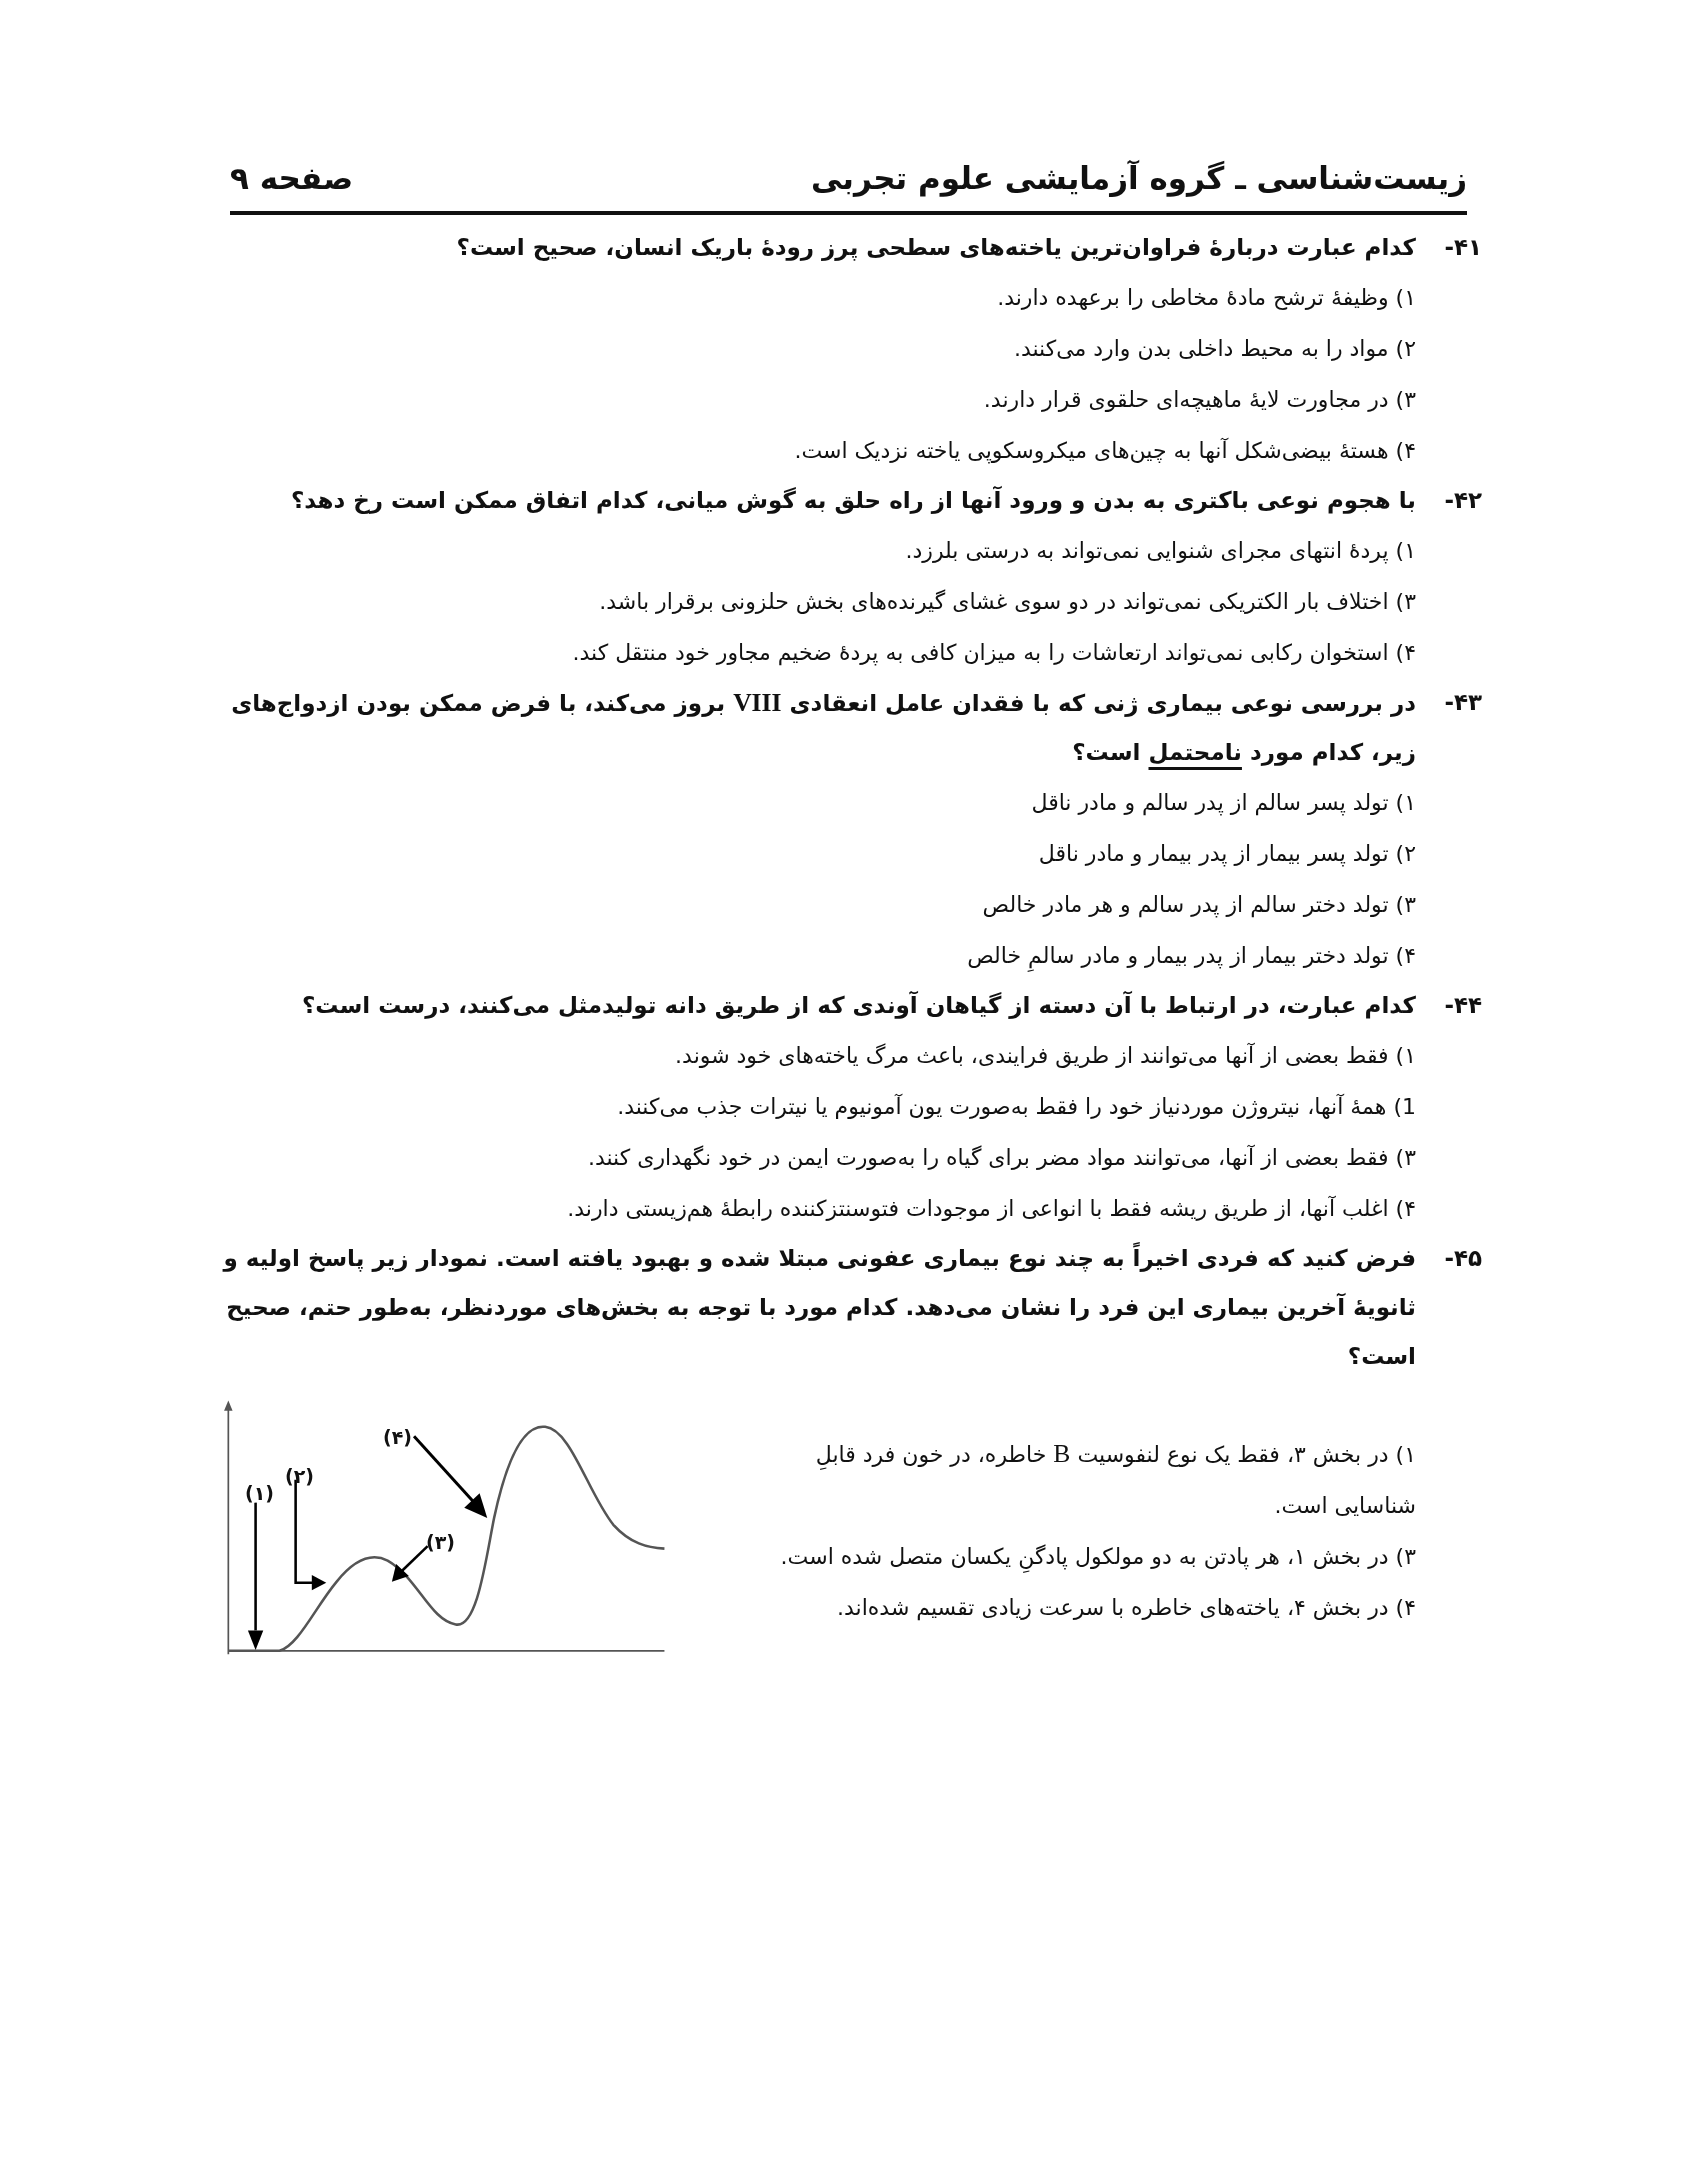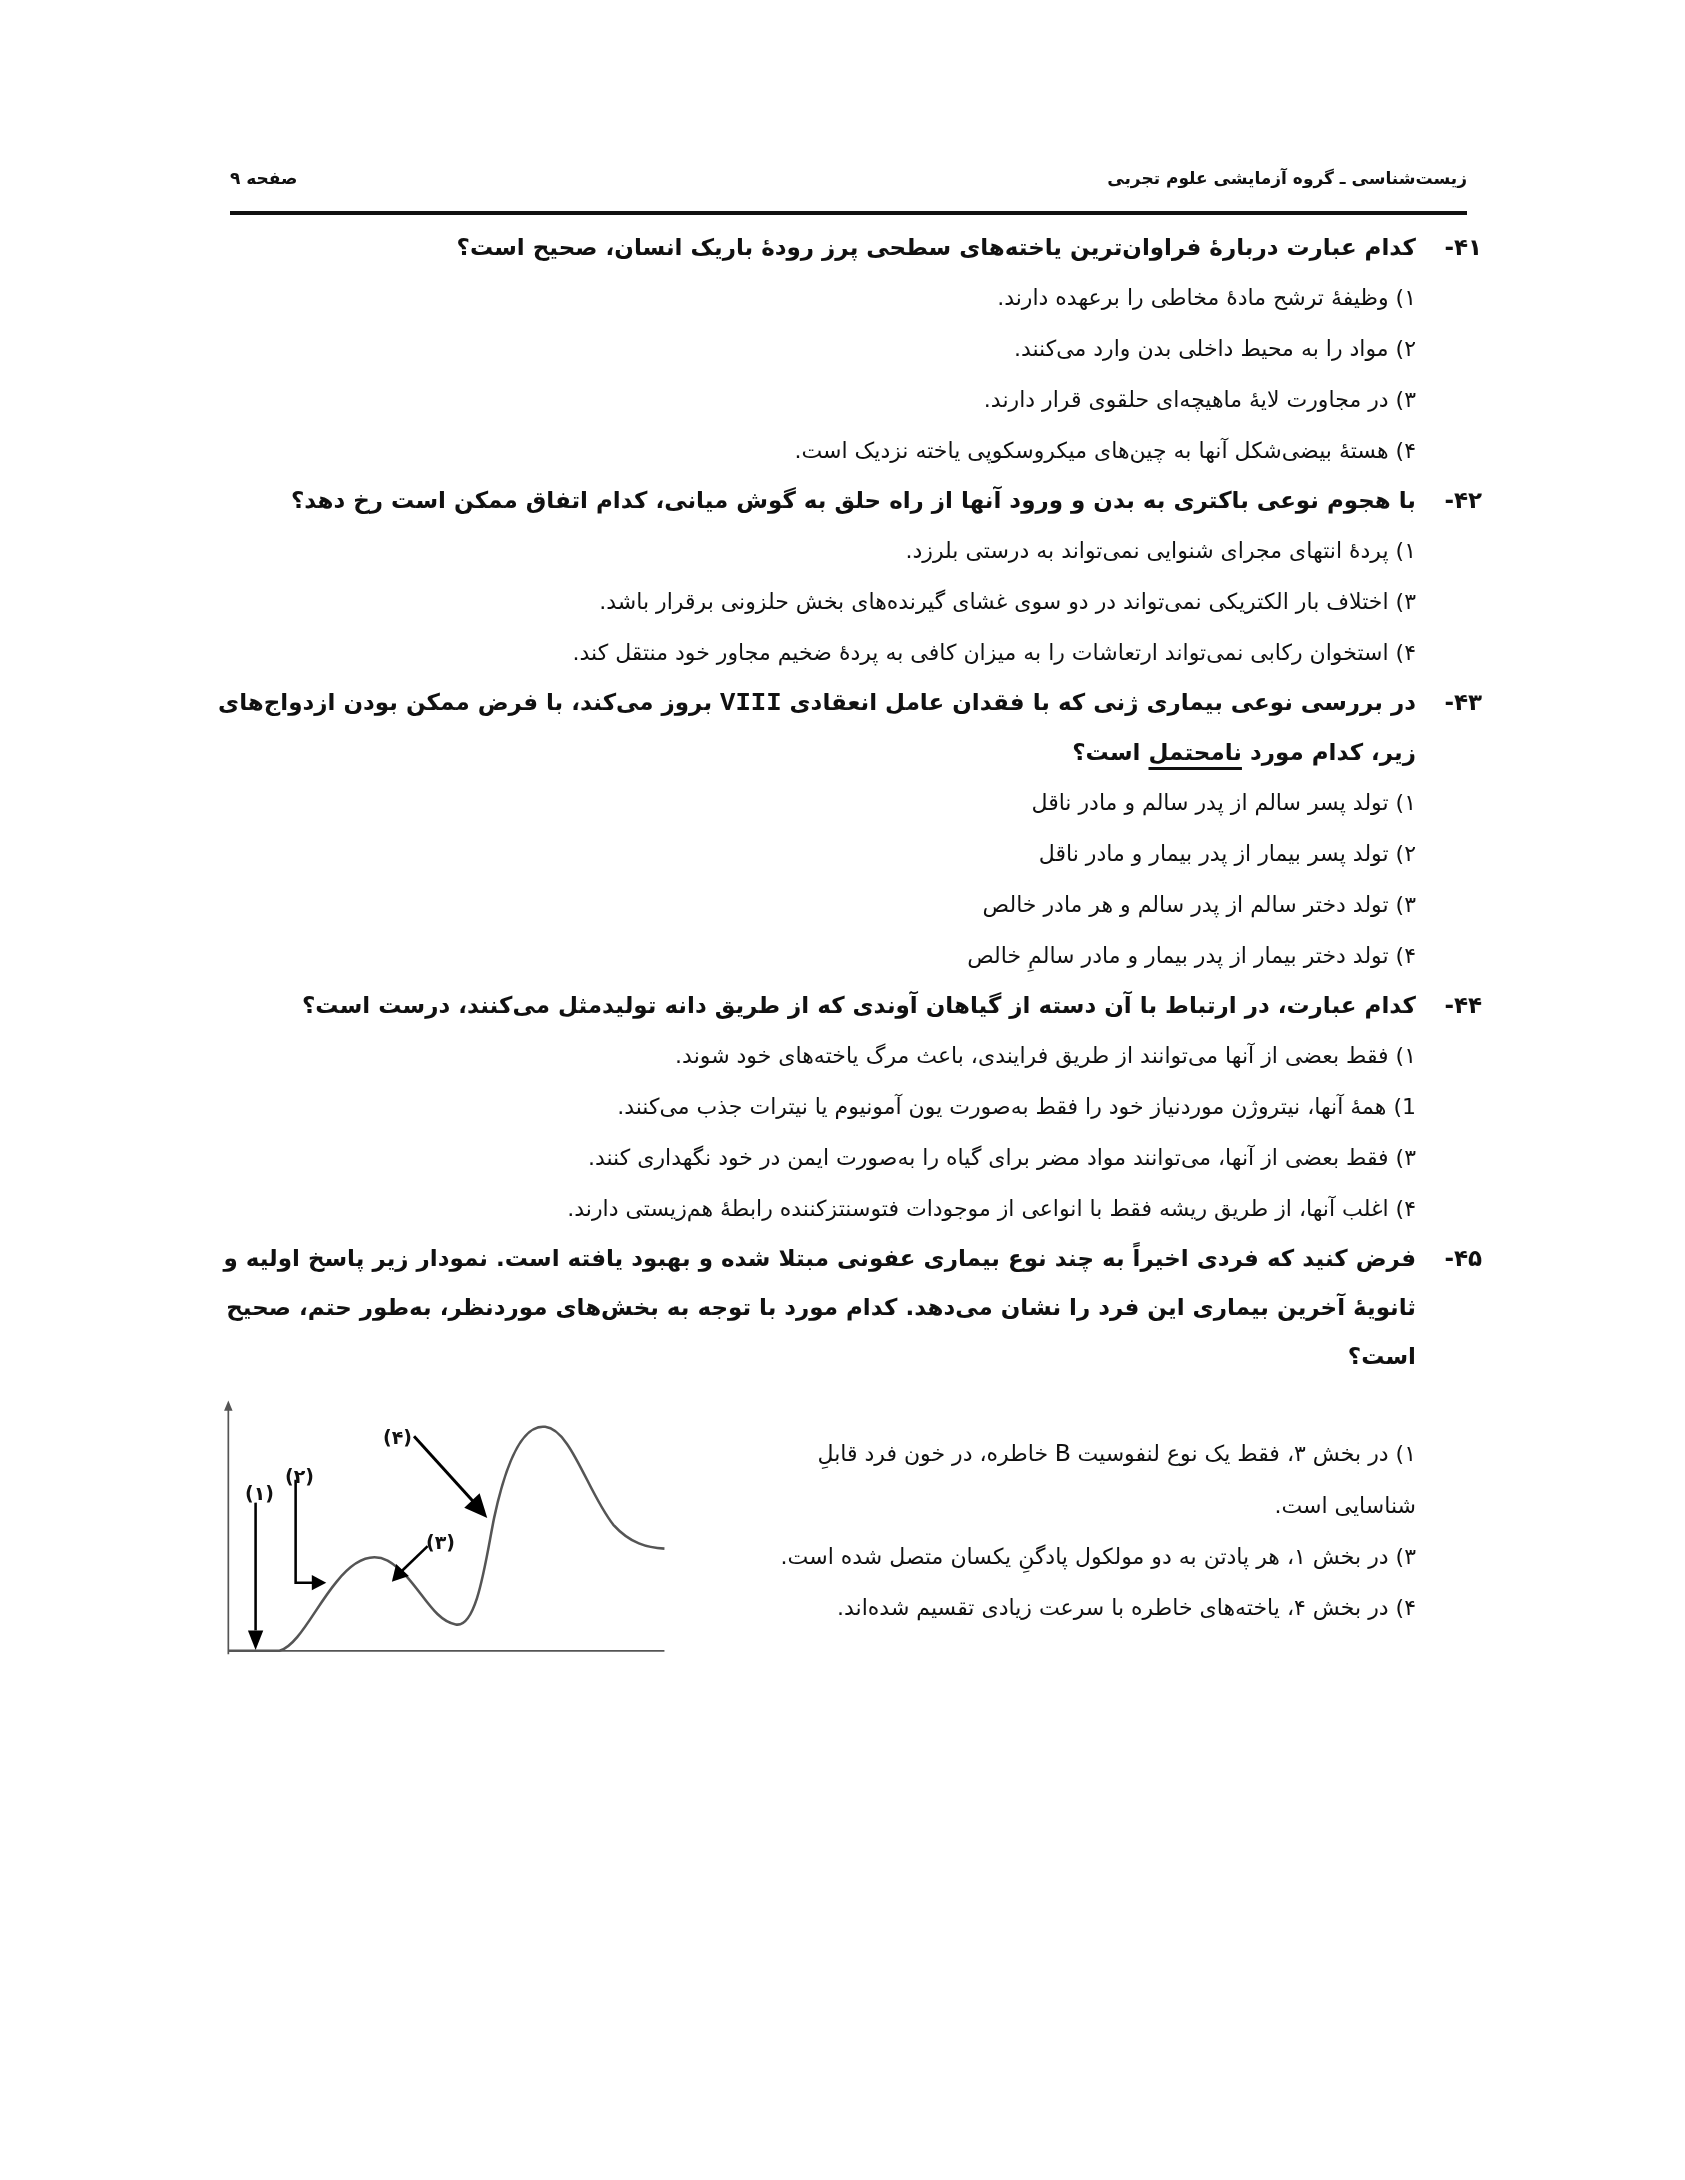--- a/index.html
+++ b/index.html
@@ -6,21 +6,21 @@
   body {
     width: 1686px; height: 2181px; position: relative; overflow: hidden;
     font-family: "DejaVu Sans", sans-serif; color: #111;
   }
   .page { position: absolute; left: 0; top: 0; width: 1686px; height: 2181px; }
   .header {
     position: absolute; top: 152px; left: 230px; width: 1237px; height: 51px;
     direction: rtl; display: flex; justify-content: space-between; align-items: center;
   }
   .header .title, .header .page-no {
-    font-family: "DejaVu Sans", sans-serif; font-weight: bold; font-size: 17px;
+    font-family: "DejaVu Sans", sans-serif; font-weight: bold; font-size: 31px;
   }
   .rule {
     position: absolute; top: 211px; left: 230px; width: 1237px; height: 4.3px; background: #111;
   }
   .content {
     position: absolute; top: 223px; left: 213px; width: 1269px; direction: rtl;
   }
   .question { position: relative; }
   .q-head {
     display: flex; direction: rtl; align-items: flex-start;
@@ -34,21 +34,21 @@
     font-size: 22px; line-height: 51px; white-space: nowrap;
   }
   .q45-body { display: flex; direction: rtl; align-items: center; }
   .q45-options { width: 664px; padding-right: 66px; }
   .q45-options .option { white-space: normal; }
   .graph-wrap { width: 477px; height: 290px; position: relative; margin-right: 68px; margin-top: 8.5px; direction: ltr; }
   .graph-wrap svg { position: absolute; left: 0; top: 0; }
   .glabel {
     position: absolute; font-weight: bold; font-size: 19px; font-family: "DejaVu Sans", sans-serif;
   }
-  .latin { font-family: Liberation Mono, monospace; font-size: 25.6px; }
+  .latin { font-family: Liberation Serif, serif; font-size: 25.6px; }
 </style>
 </head>
 <body>
 
 <div class="page">
 
   <div class="header">
     <span class="title">زیست‌شناسی ـ گروه آزمایشی علوم تجربی</span>
     <span class="page-no">صفحه ۹</span>
   </div>

